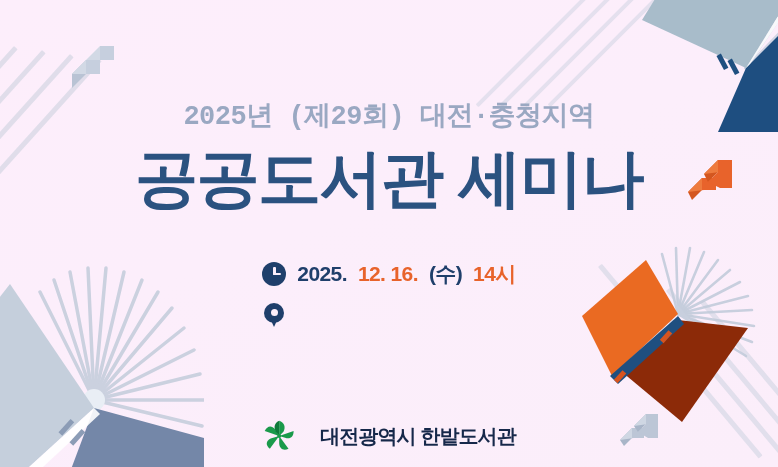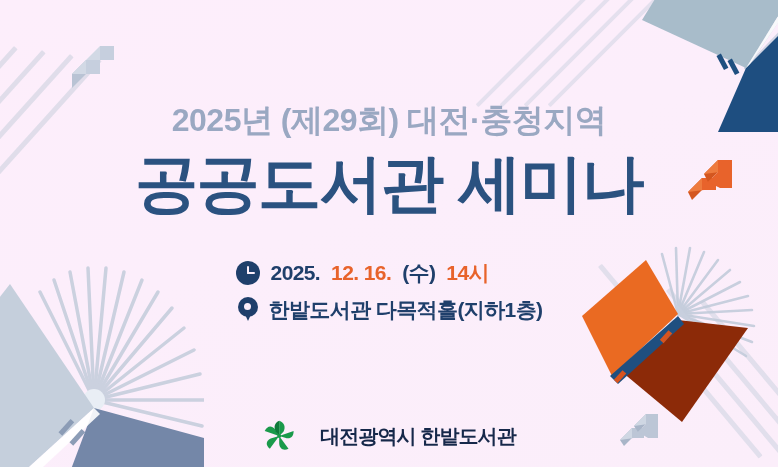--- a/index.html
+++ b/index.html
@@ -42,26 +42,27 @@
   #content {
     position: absolute;
     inset: 0;
     display: flex;
     flex-direction: column;
     align-items: center;
     z-index: 20;
   }
   #subtitle {
     margin-top: 104px;
-    font-size: 32px;
+    font-size: 27px;
     font-weight: bold;
     letter-spacing: -0.5px;
     color: #9aa8c2;
     white-space: nowrap;
     line-height: 1;
+    font-family: Liberation Mono, monospace;
   }
   #main-title {
     margin-top: 14px;
     font-size: 63px;
     font-weight: normal;
     letter-spacing: -1.5px;
     color: #2b5280;
     white-space: nowrap;
     line-height: 1.06;
     -webkit-text-stroke: 2px #2b5280;
@@ -73,20 +74,21 @@
     gap: 9px;
   }
   .info-row {
     display: flex;
     align-items: center;
     gap: 11px;
     font-size: 21px;
     font-weight: bold;
     letter-spacing: -0.6px;
     white-space: nowrap;
+    margin-top: 6px;
   }
   .info-row .txt-navy { color: #1f3f6b; }
   .info-row .txt-orange { color: #e8632b; }
   .icon-circle {
     width: 24px; height: 24px;
     border-radius: 50%;
     background: #1f3f6b;
     position: relative;
     flex: 0 0 auto;
   }
@@ -306,21 +308,20 @@
         <span class="txt-navy">(수)</span>
         <span class="txt-orange">14시</span>
       </div>
 
       <div class="info-row">
         <span class="icon-pin">
           <span class="pin-head"></span>
           <span class="pin-tail"></span>
           <span class="pin-dot"></span>
         </span>
-        <span class="txt-navy">한밭도서관 다목적홀(지하1층)</span>
       </div>
 
     </div>
   </div>
 
   <div id="footer-logo">
     <svg id="logo-mark" viewBox="0 0 40 40">
       <g fill="#1a9a4b">
         <path d="M20 20 L20 2 C26 4 28 9 25 15 Z"></path>
         <path d="M20 20 L37 14 C37 21 33 24 27 22 Z"></path>

